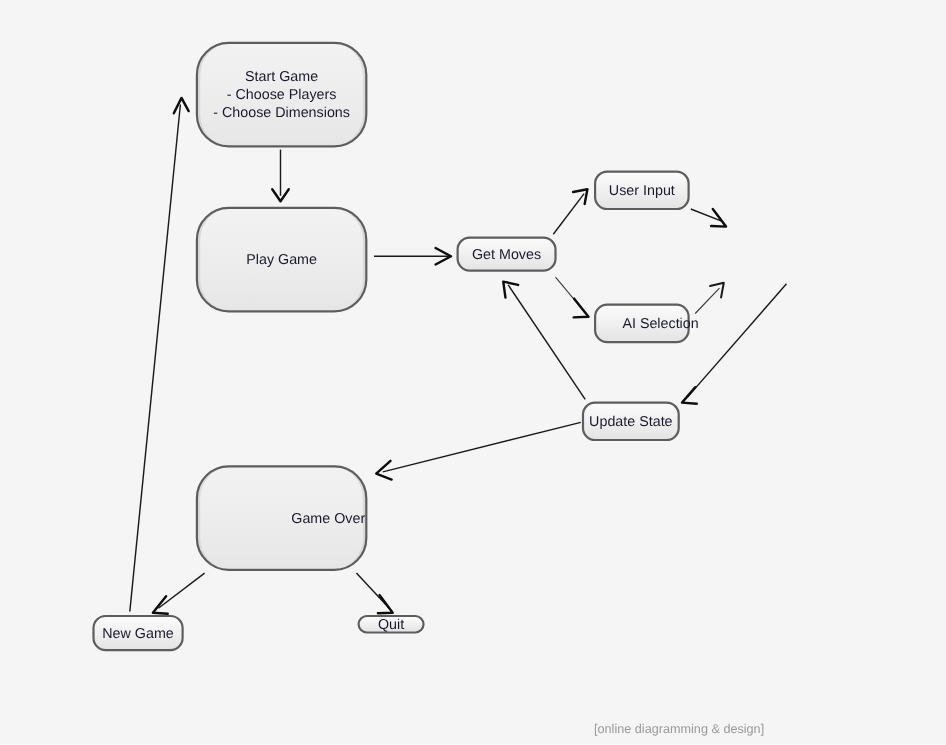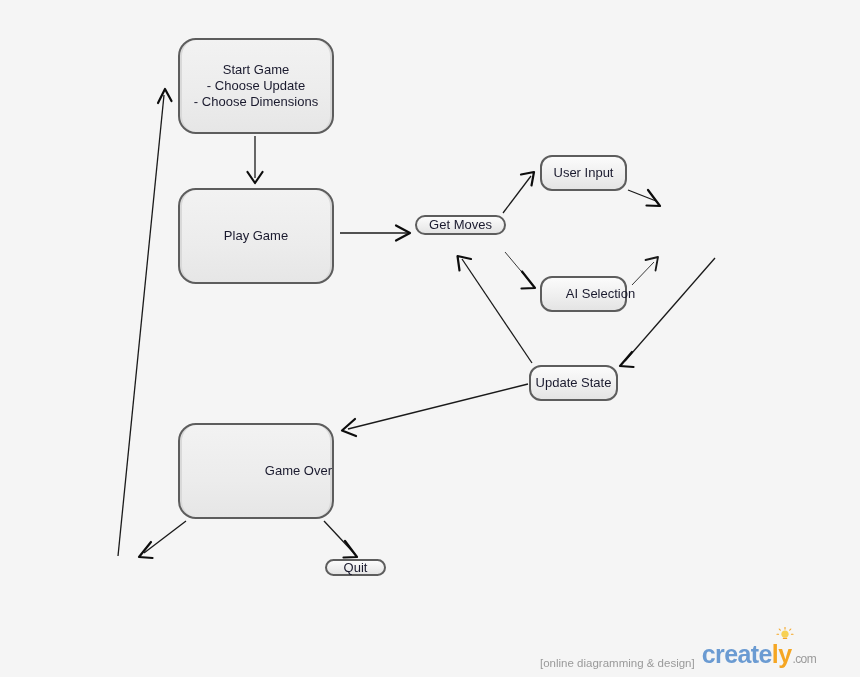--- a/index.html
+++ b/index.html
@@ -37,21 +37,21 @@
   
   .node.rect {
     background: linear-gradient(to bottom, #fbfbfb 0%, #efefef 55%, #e4e4e4 100%);
     border: 2px solid #5d5d5d;
     border-radius: 12px;
   }
   
   .node.round {
     background: linear-gradient(to bottom, #f2f2f2 0%, #ececec 60%, #e6e6e6 100%);
     border: 2px solid #5d5d5d;
-    border-radius: 18px;
+    border-radius: 30px;
     box-shadow: inset 3px 0 0 -1px #d9d9d9, inset -3px 0 0 -1px #d9d9d9;
   }
   .node .lines {
     display: block;
   }
   .node .lines span {
     display: block;
     white-space: nowrap;
   }
   
@@ -169,32 +169,32 @@
 
     <g>
       <line class="ln ln-med" x1="118" y1="556" x2="164" y2="95"></line>
       <path class="hd" d="M 158 103 L 165 89 L 171.5 101"></path>
     </g>
   </svg>
 
   <div class="node round" style="left:178px; top:38px; width:156px; height:96px;">
     <div class="lines">
       <span>Start Game</span>
-      <span>- Choose Update</span>
+      <span>- Choose Players</span>
       <span>- Choose Dimensions</span>
     </div>
   </div>
 
   <div class="node round" style="left:178px; top:188px; width:156px; height:96px;">
     <div class="lines">
       <span>Play Game</span>
     </div>
   </div>
 
-  <div class="node rect" style="left:415px; top:215px; width:91px; height:20px;justify-content:center;">
+  <div class="node rect" style="left:415px; top:215px; width:91px; height:32px;justify-content:center;">
     <div class="lines">
       <span>Get Moves</span>
     </div>
   </div>
 
   <div class="node rect" style="left:540px; top:155px; width:87px; height:36px;">
     <div class="lines">
       <span>User Input</span>
     </div>
   </div>
@@ -211,38 +211,29 @@
       <span>Update State</span>
     </div>
   </div>
 
   <div class="node round" style="left:178px; top:423px; width:156px; height:96px;justify-content:flex-end;">
     <div class="lines">
       <span>Game Over</span>
     </div>
   </div>
 
+  <div class="node rect" style="left:84px; top:559px; width:83px; height:33px;">
+    <div class="lines">
+      <span>New Game</span>
+    </div>
+  </div>
 
   <div class="node rect" style="left:325px; top:559px; width:61px; height:17px;">
     <div class="lines">
       <span>Quit</span>
     </div>
   </div>
 
   <div id="watermark">
     <div class="wm-tag">[online diagramming &amp; design]</div>
-    <div class="wm-brand">
-      <svg class="bulb" viewBox="0 0 18 17" xmlns="http://www.w3.org/2000/svg">
-        <path d="M9 3.4 C11.1 3.4 12.7 5 12.7 7 C12.7 8.4 11.9 9.2 11.4 10 L6.6 10 C6.1 9.2 5.3 8.4 5.3 7 C5.3 5 6.9 3.4 9 3.4 Z" fill="#f7d154"></path>
-        <rect x="6.8" y="10.6" width="4.4" height="1.5" rx="0.6" fill="#f5a623"></rect>
-        <g stroke="#f5a623" stroke-width="1.1" stroke-linecap="round">
-          <line x1="9" y1="0.4" x2="9" y2="2.1"></line>
-          <line x1="3.2" y1="2.0" x2="4.3" y2="3.2"></line>
-          <line x1="14.8" y1="2.0" x2="13.7" y2="3.2"></line>
-          <line x1="1.0" y1="7.2" x2="2.6" y2="7.2"></line>
-          <line x1="17.0" y1="7.2" x2="15.4" y2="7.2"></line>
-        </g>
-      </svg>
-      <span class="wm-create">create</span><span class="wm-ly">ly</span><span class="wm-com">.com</span>
-    </div>
   </div>
 
 </div>
 
 </body></html>

